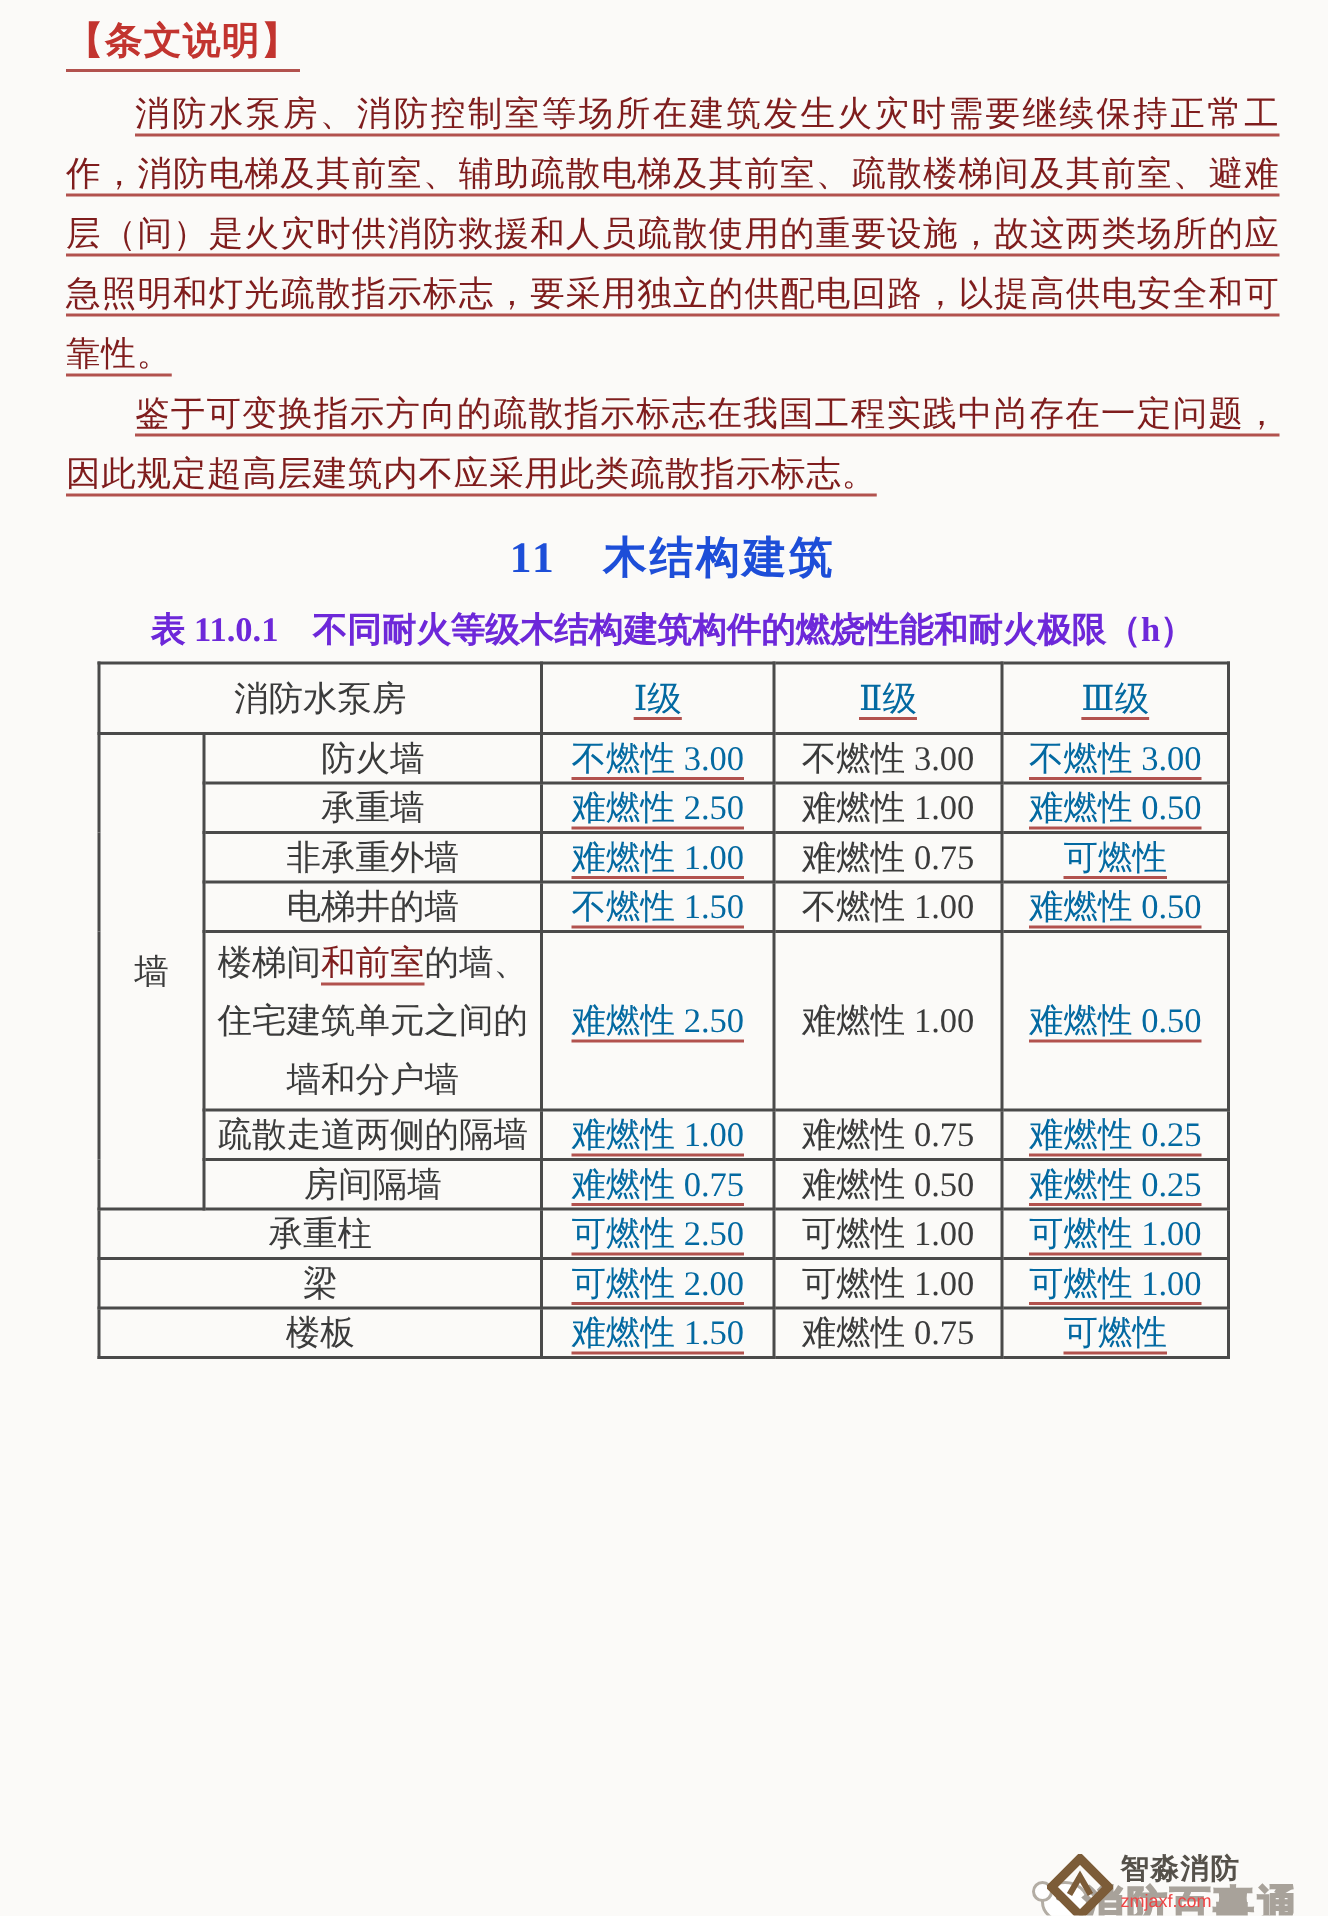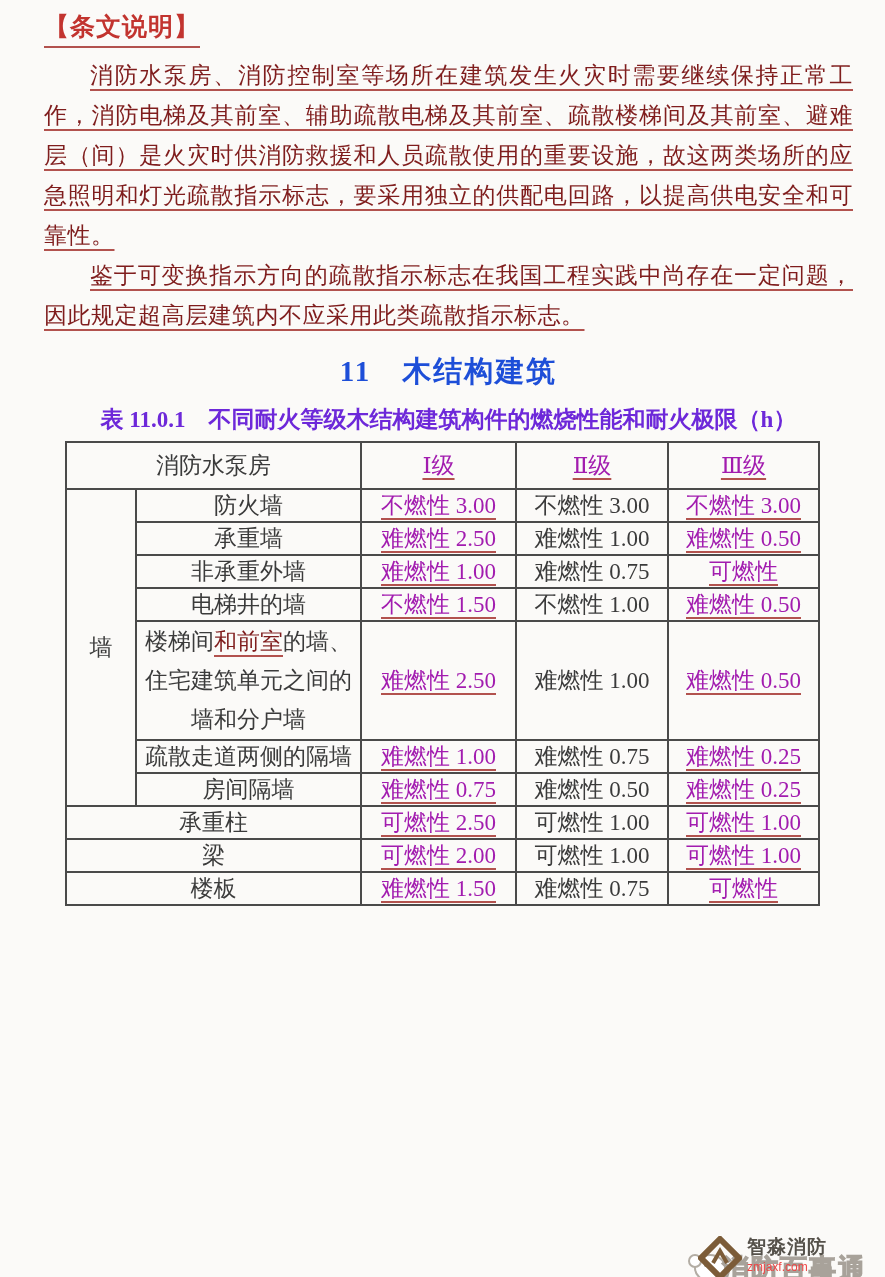--- a/index.html
+++ b/index.html
@@ -78,21 +78,21 @@
   }
   table.fire .c-group{width:70px;}
   table.fire .c-name{width:225px;}
   table.fire .c-g1{width:155px;}
   table.fire .c-g2{width:152px;}
   table.fire .c-g3{width:151px;}
   tr.hdr td{height:47px;}
   td.h-normal{height:24px;}
   td.h-tall{height:116px;line-height:39px;padding:6px 12px;}
   .rv{
-    color:#a21caf;
+    color:#0369a1;
     text-decoration:underline;
     text-decoration-color:#b2524e;
     text-decoration-thickness:1.5px;
     text-underline-offset:5px;
   }
   
   .wm{position:absolute;left:0;top:0;width:885px;height:1277px;pointer-events:none;}
   .wm-top{
     position:absolute;left:688px;top:1250px;
     display:flex;align-items:center;

